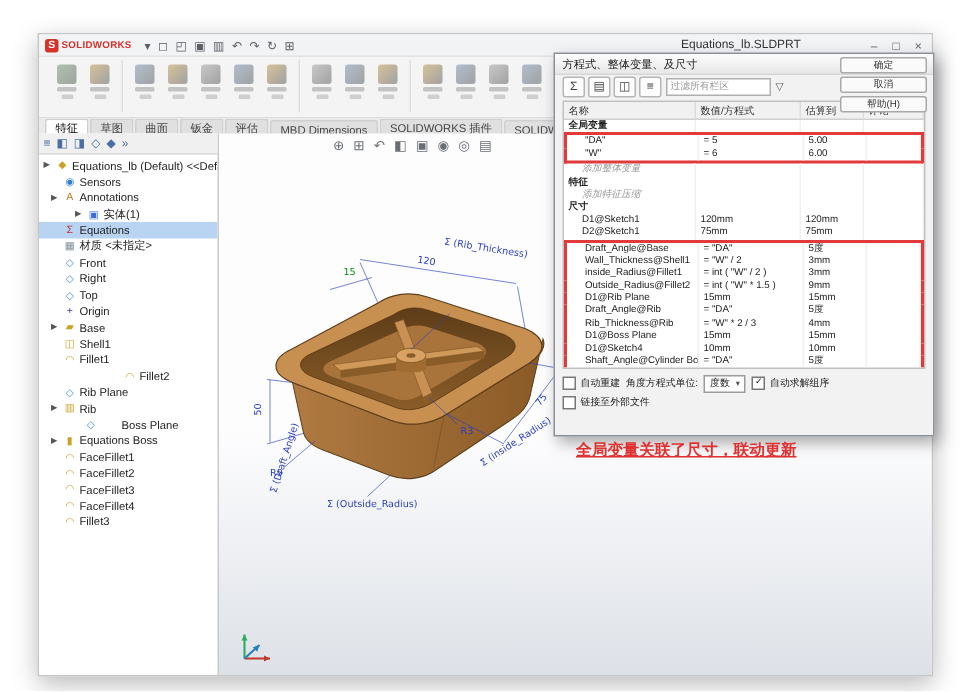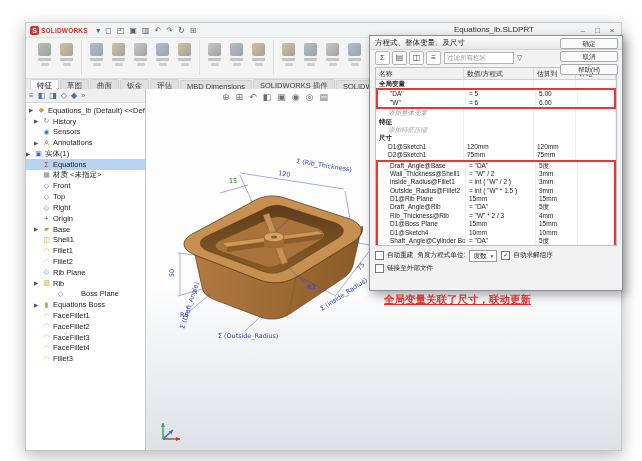--- a/index.html
+++ b/index.html
@@ -237,35 +237,30 @@
             <span class="pticon">◆</span>
             <span class="pticon">»</span>
           </div>
         <div class="tree" id="tree">
             <div class="trow">
               <span class="exp">▶</span>
               <span class="tico" style="color: rgb(201, 162, 39);">◆</span>
               <span>Equations_lb (Default) &lt;&lt;Default&gt;_Di</span>
             </div>
             <div class="trow" style="padding-left: 8px;">
-              <span class="exp">▶</span>
-              <span class="tico" style="color: rgb(122, 122, 122);">↻</span>
-              <span>History</span>
-            </div>
-            <div class="trow" style="padding-left: 8px;">
               <span class="exp"></span>
               <span class="tico" style="color: rgb(46, 125, 209);">◉</span>
               <span>Sensors</span>
             </div>
             <div class="trow" style="padding-left: 8px;">
               <span class="exp">▶</span>
               <span class="tico" style="color: rgb(196, 118, 42);">A</span>
               <span>Annotations</span>
             </div>
-            <div class="trow" style="padding-left: 0;">
+            <div class="trow" style="padding-left: 24px;">
               <span class="exp">▶</span>
               <span class="tico" style="color: rgb(58, 111, 216);">▣</span>
               <span>实体(1)</span>
             </div>
             <div class="trow selected" style="padding-left: 8px;">
               <span class="exp"></span>
               <span class="tico" style="color: rgb(192, 48, 48);">Σ</span>
               <span>Equations</span>
             </div>
             <div class="trow" style="padding-left: 8px;">
@@ -274,26 +269,26 @@
               <span>材质 &lt;未指定&gt;</span>
             </div>
             <div class="trow" style="padding-left: 8px;">
               <span class="exp"></span>
               <span class="tico" style="color: rgb(74, 144, 217);">◇</span>
               <span>Front</span>
             </div>
             <div class="trow" style="padding-left: 8px;">
               <span class="exp"></span>
               <span class="tico" style="color: rgb(74, 144, 217);">◇</span>
+              <span>Right</span>
+            </div>
+            <div class="trow" style="padding-left: 8px;">
+              <span class="exp"></span>
+              <span class="tico" style="color: rgb(74, 144, 217);">◇</span>
               <span>Top</span>
-            </div>
-            <div class="trow" style="padding-left: 8px;">
-              <span class="exp"></span>
-              <span class="tico" style="color: rgb(74, 144, 217);">◇</span>
-              <span>Right</span>
             </div>
             <div class="trow" style="padding-left: 8px; align-items: center;">
               <span class="exp"></span>
               <span class="tico" style="color: rgb(58, 58, 140);">+</span>
               <span>Origin</span>
             </div>
             <div class="trow" style="padding-left: 8px;">
               <span class="exp">▶</span>
               <span class="tico" style="color: rgb(201, 162, 39);">▰</span>
               <span>Base</span>
@@ -301,21 +296,21 @@
             <div class="trow" style="padding-left: 8px;">
               <span class="exp"></span>
               <span class="tico" style="color: rgb(201, 162, 39);">◫</span>
               <span>Shell1</span>
             </div>
             <div class="trow" style="padding-left: 8px;">
               <span class="exp"></span>
               <span class="tico" style="color: rgb(201, 162, 39);">◠</span>
               <span>Fillet1</span>
             </div>
-            <div class="trow" style="padding-left: 8px;">
+            <div class="trow" style="padding-left: 8px; margin-left: 40px;">
               <span class="exp"></span>
               <span class="tico" style="color: rgb(201, 162, 39);">◠</span>
               <span>Fillet2</span>
             </div>
             <div class="trow" style="padding-left: 8px;">
               <span class="exp"></span>
               <span class="tico" style="color: rgb(74, 144, 217);">◇</span>
               <span>Rib Plane</span>
             </div>
             <div class="trow" style="padding-left: 8px;">

